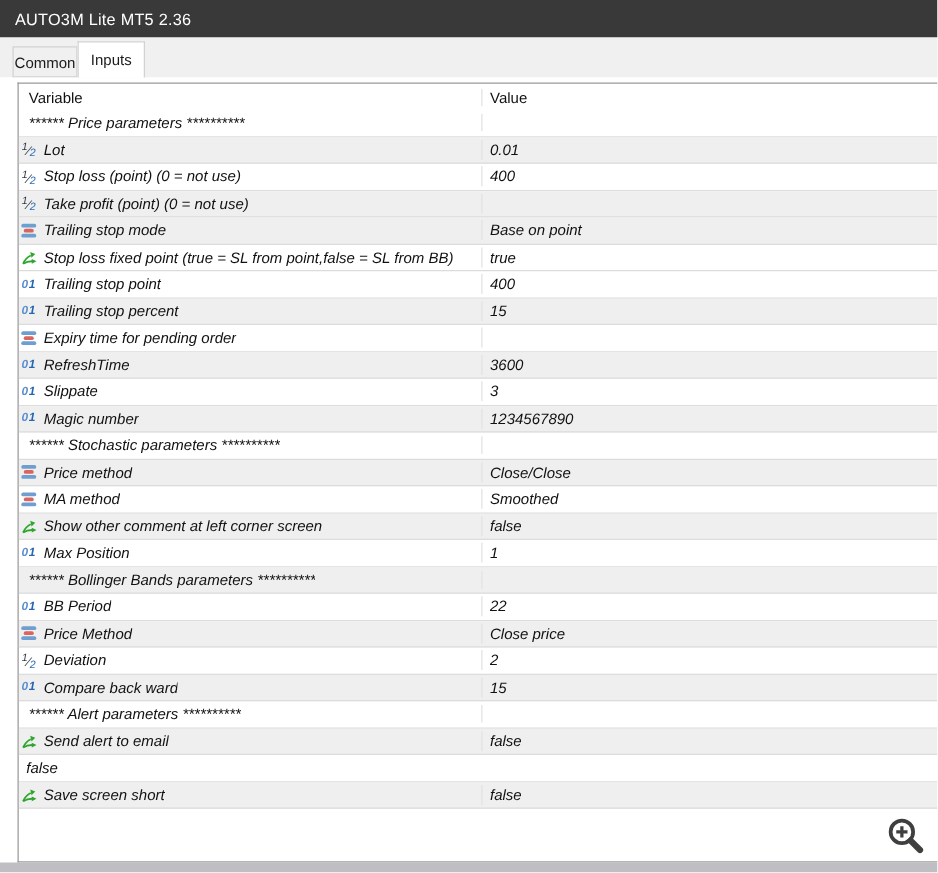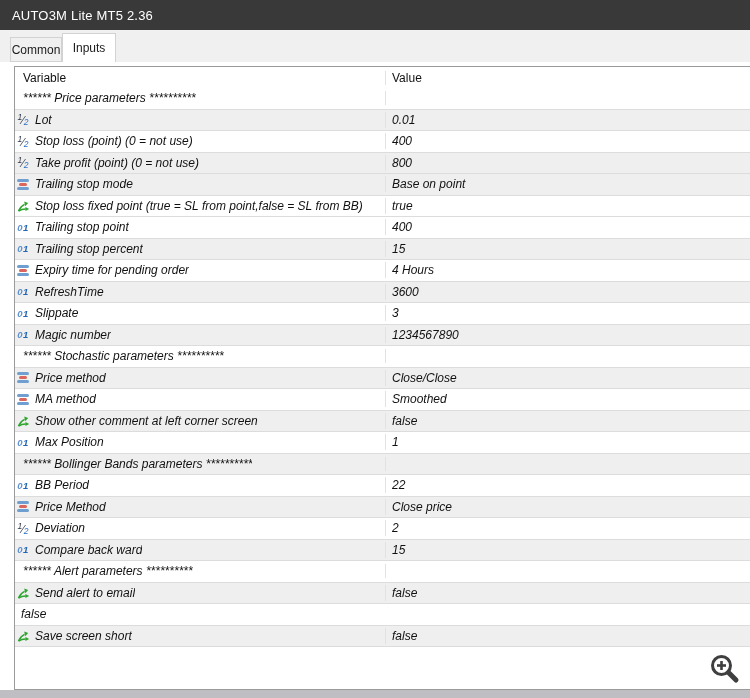--- a/index.html
+++ b/index.html
@@ -119,21 +119,20 @@
             </div>
             <div class="cell right">400</div>
           </div>
           <div class="trow double alt">
             <div class="cell left">
               <span class="icon">
                 <span class="ic-frac"><span class="f1">1</span><span class="fs">⁄</span><span class="f2">2</span></span>
               </span>
               <span class="label">Take profit (point) (0 = not use)</span>
             </div>
-            <div class="cell right">800</div>
           </div>
           <div class="trow enum alt">
             <div class="cell left">
               <span class="icon">
                 <span class="ic-enum">
                   <i class="b"></i>
                   <i class="r"></i>
                   <i class="b"></i>
                 </span>
               </span>
@@ -177,21 +176,20 @@
             <div class="cell left">
               <span class="icon">
                 <span class="ic-enum">
                   <i class="b"></i>
                   <i class="r"></i>
                   <i class="b"></i>
                 </span>
               </span>
               <span class="label">Expiry time for pending order</span>
             </div>
-            <div class="cell right">4 Hours</div>
           </div>
           <div class="trow int alt">
             <div class="cell left">
               <span class="icon">
                 <span class="ic-int"><span class="d0">0</span><span class="d1">1</span></span>
               </span>
               <span class="label">RefreshTime</span>
             </div>
             <div class="cell right">3600</div>
           </div>

